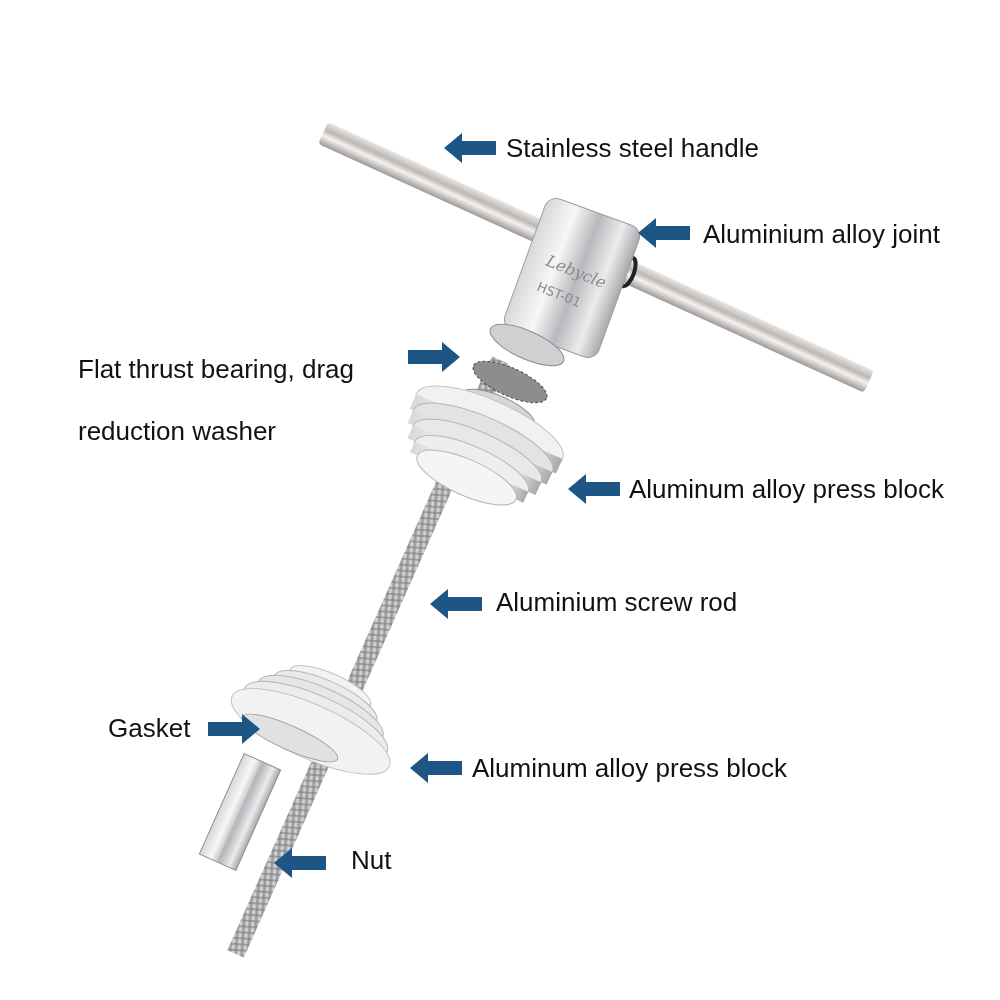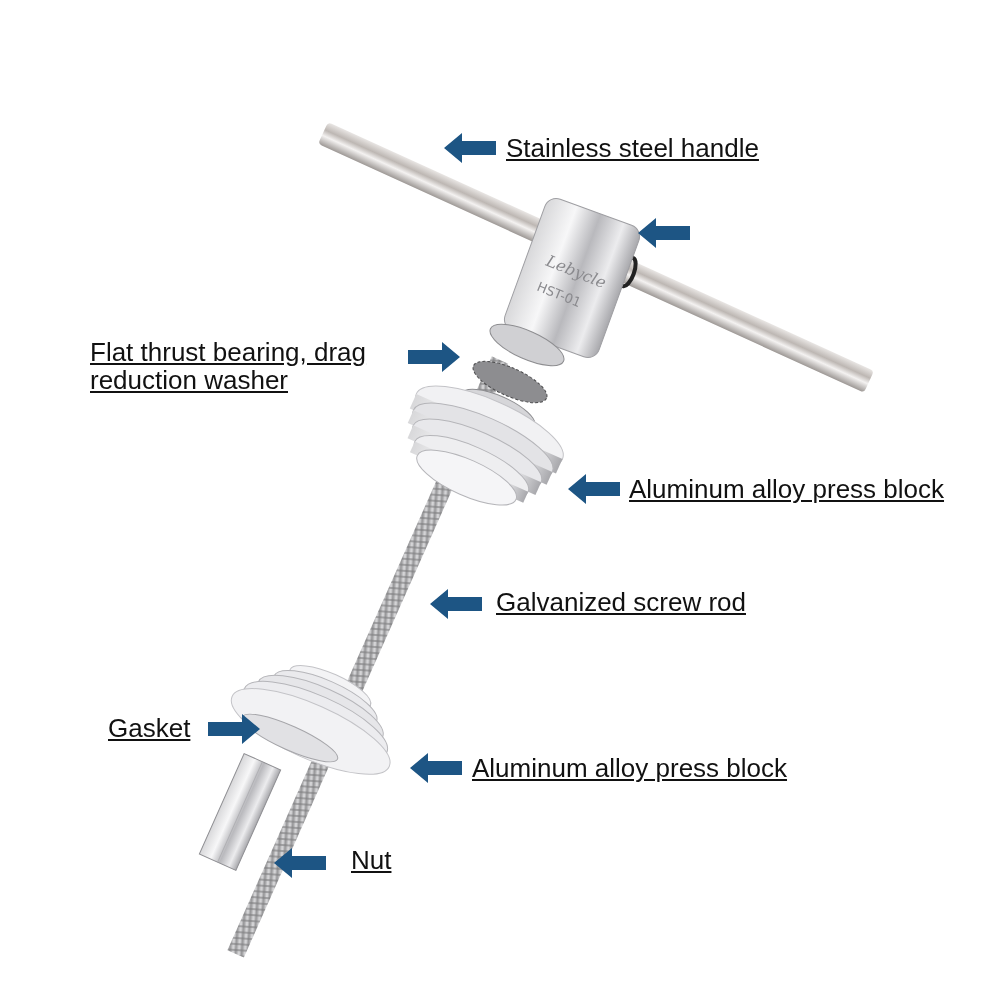--- a/index.html
+++ b/index.html
@@ -1,19 +1,19 @@
 <!DOCTYPE html>
 <html><head>
   <meta charset="utf-8">
   <style>
     html, body { margin: 0; padding: 0; background: #ffffff; }
     body { width: 1000px; height: 1000px; position: relative; overflow: hidden;
            font-family: "Liberation Sans", "DejaVu Sans", sans-serif; }
     .canvas { position: absolute; left: 0; top: 0; width: 1000px; height: 1000px; }
-    .label { position: absolute; color: #111111; font-size: 26px; line-height: 38px; white-space: nowrap; text-decoration: underline; }
+    .label { position: absolute; color: #111111; font-size: 26px; line-height: 38px; white-space: nowrap; }
     .label.multi { white-space: normal; width: 320px; }
     .arrow { position: absolute; width: 52px; height: 30px; }
     svg.tool { position: absolute; left: 0; top: 0; }
   </style>
 </head>
 <body>
 
 <div class="canvas">
 
   <svg class="tool" width="1000" height="1000" viewBox="0 0 1000 1000">
@@ -96,35 +96,36 @@
   </svg>
 
   <svg class="arrow" style="left:444px;top:133px" viewBox="0 0 52 30">
     <polygon points="0,15 18,0 18,8 52,8 52,22 18,22 18,30" fill="#1d5584"></polygon>
   </svg>
   <div class="label" style="left:506px;top:129px">Stainless steel handle</div>
 
   <svg class="arrow" style="left:638px;top:218px" viewBox="0 0 52 30">
     <polygon points="0,15 18,0 18,8 52,8 52,22 18,22 18,30" fill="#1d5584"></polygon>
   </svg>
+  <div class="label" style="left:703px;top:215px">Aluminium alloy joint</div>
 
-  <div class="label multi" style="left:90px;top:338px;line-height:28px">Flat thrust bearing, drag reduction washer</div>
+  <div class="label multi" style="left:78px;top:338px;line-height:62px">Flat thrust bearing, drag reduction washer</div>
   <svg class="arrow" style="left:408px;top:342px" viewBox="0 0 52 30">
     <polygon points="52,15 34,0 34,8 0,8 0,22 34,22 34,30" fill="#1d5584"></polygon>
   </svg>
 
   <svg class="arrow" style="left:568px;top:474px" viewBox="0 0 52 30">
     <polygon points="0,15 18,0 18,8 52,8 52,22 18,22 18,30" fill="#1d5584"></polygon>
   </svg>
   <div class="label" style="left:629px;top:470px">Aluminum alloy press block</div>
 
   <svg class="arrow" style="left:430px;top:589px" viewBox="0 0 52 30">
     <polygon points="0,15 18,0 18,8 52,8 52,22 18,22 18,30" fill="#1d5584"></polygon>
   </svg>
-  <div class="label" style="left:496px;top:583px">Galvanized screw rod</div>
+  <div class="label" style="left:496px;top:583px">Aluminium screw rod</div>
 
   <div class="label" style="left:108px;top:709px">Gasket</div>
   <svg class="arrow" style="left:208px;top:714px" viewBox="0 0 52 30">
     <polygon points="52,15 34,0 34,8 0,8 0,22 34,22 34,30" fill="#1d5584"></polygon>
   </svg>
 
   <svg class="arrow" style="left:410px;top:753px" viewBox="0 0 52 30">
     <polygon points="0,15 18,0 18,8 52,8 52,22 18,22 18,30" fill="#1d5584"></polygon>
   </svg>
   <div class="label" style="left:472px;top:749px">Aluminum alloy press block</div>

